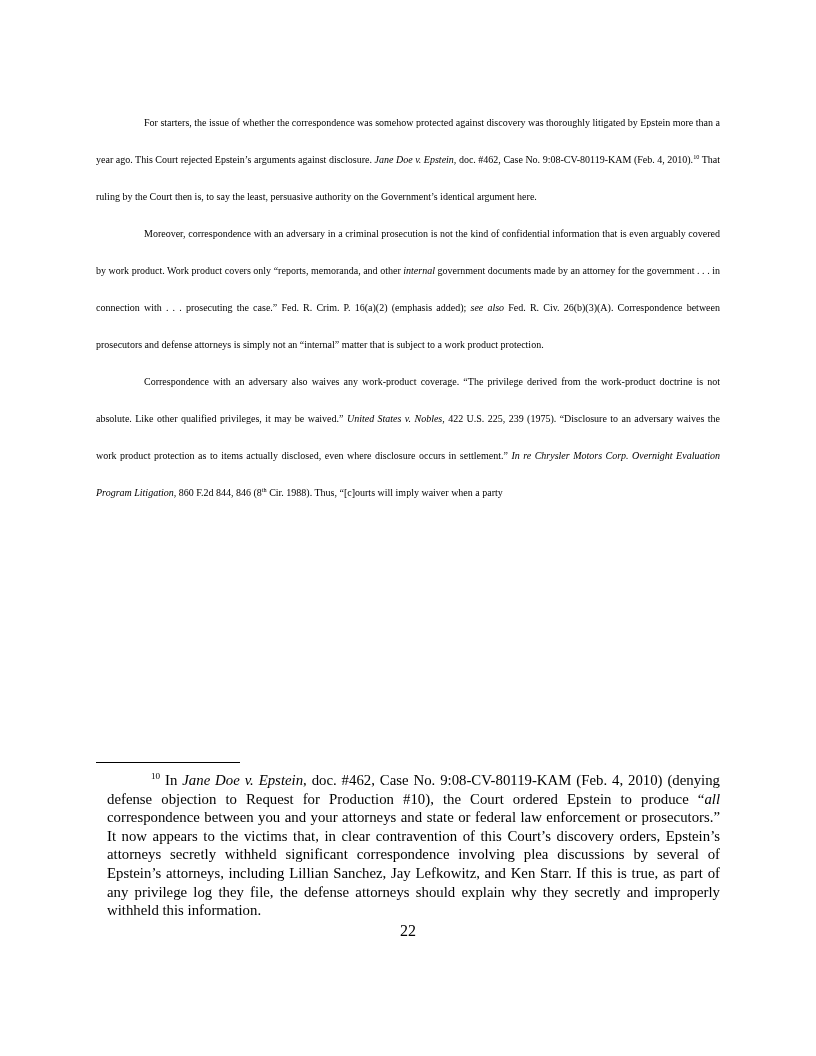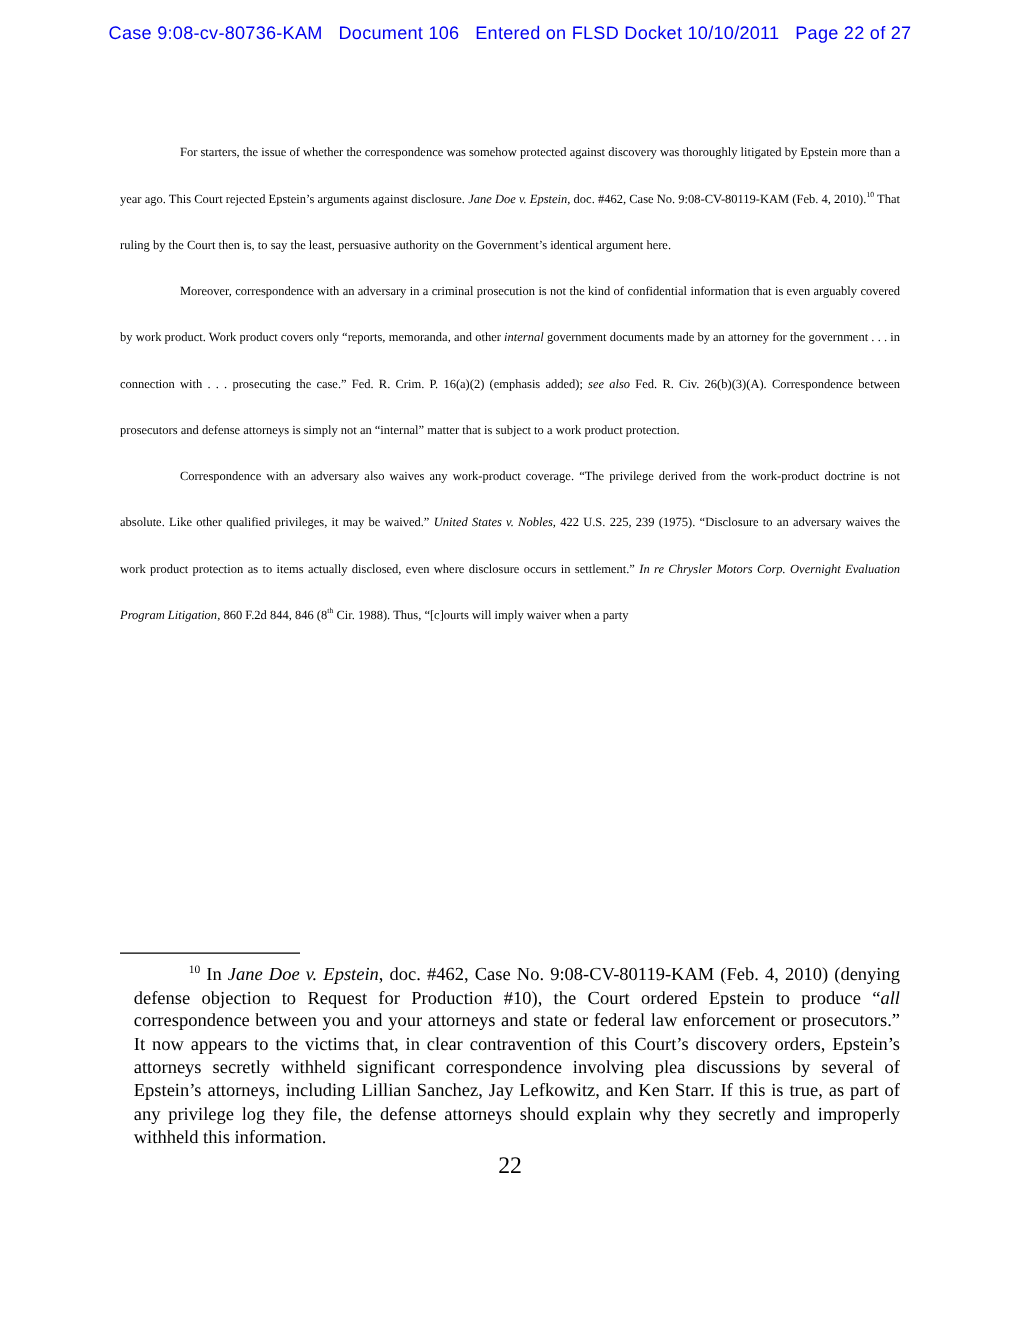--- a/index.html
+++ b/index.html
@@ -23,29 +23,28 @@
   }
   sup { font-size: 0.62em; vertical-align: super; line-height: 0; }
   .fn { position: absolute; top: 762px; left: 96px; width: 624px; }
   .fn-rule { width: 144px; height: 0; border-top: 1px solid #000; }
   .fn-text {
     margin: 8px 0 0 11px; font-size: 14.8px; line-height: 18.6px;
     text-align: justify; text-indent: 44px;
   }
   .pagenum {
     position: absolute; top: 922px; left: 0; right: 0;
-    text-align: center; font-size: 19px;
+    text-align: center; font-size: 16px;
   }
 </style>
 </head>
 <body>
 
 <div class="page">
 
-  <div class="stamp" style="color: rgb(0, 0, 238);">Case 9:08-cv-80736-KAM   Document 106   Entered on FLSD Docket 10/10/2011   Page 22 of 27</div>
 
   <div class="body-text">
     <p><span>For starters, the issue of whether the correspondence was somehow protected against discovery was thoroughly litigated by Epstein more than a year ago.  This Court rejected Epstein’s arguments against disclosure.  </span><span style="font-style: italic;">Jane Doe v. Epstein</span><span>, doc. #462, Case No. 9:08-CV-80119-KAM (Feb. 4, 2010).</span><sup>10</sup><span>  That ruling by the Court then is, to say the least, persuasive authority on the Government’s identical argument here.</span></p>
     <p><span>Moreover, correspondence with an adversary in a criminal prosecution is not the kind of confidential information that is even arguably covered by work product.  Work product covers only “reports, memoranda, and other </span><span style="font-style: italic;">internal</span><span> government documents made by an attorney for the government . . . in connection with . . . prosecuting the case.”  Fed. R. Crim. P. 16(a)(2) (emphasis added); </span><span style="font-style: italic;">see also</span><span> Fed. R. Civ. 26(b)(3)(A).  Correspondence between prosecutors and defense attorneys is simply not an “internal” matter that is subject to a work product protection.</span></p>
     <p><span>Correspondence with an adversary also waives any work-product coverage.   “The privilege derived from the work-product doctrine is not absolute. Like other qualified privileges, it may be waived.”  </span><span style="font-style: italic;">United States v. Nobles</span><span>, 422 U.S. 225, 239 (1975).   “Disclosure to an adversary waives the work product protection as to items actually disclosed, even where disclosure occurs in settlement.” </span><span style="font-style: italic;">In re Chrysler Motors Corp. Overnight Evaluation Program Litigation</span><span>, 860 F.2d 844, 846 (8</span><sup>th</sup><span> Cir. 1988).  Thus, “[c]ourts will imply waiver when a party</span></p>
   </div>
 
   <div class="fn">
     <div class="fn-rule"></div>
     <p class="fn-text"><sup>10</sup><span> In </span><span style="font-style: italic;">Jane Doe v. Epstein</span><span>, doc. #462, Case No. 9:08-CV-80119-KAM (Feb. 4, 2010) (denying defense objection to Request for Production #10), the Court ordered Epstein to produce “</span><span style="font-style: italic;">all</span><span> correspondence between you and your attorneys and state or federal law enforcement or prosecutors.”  It now appears to the victims that, in clear contravention of this Court’s discovery orders, Epstein’s attorneys secretly withheld significant correspondence involving plea discussions by several of Epstein’s attorneys, including Lillian Sanchez, Jay Lefkowitz, and Ken Starr.  If this is true, as part of any privilege log they file, the defense attorneys should explain why they secretly and improperly withheld this information.</span></p>

